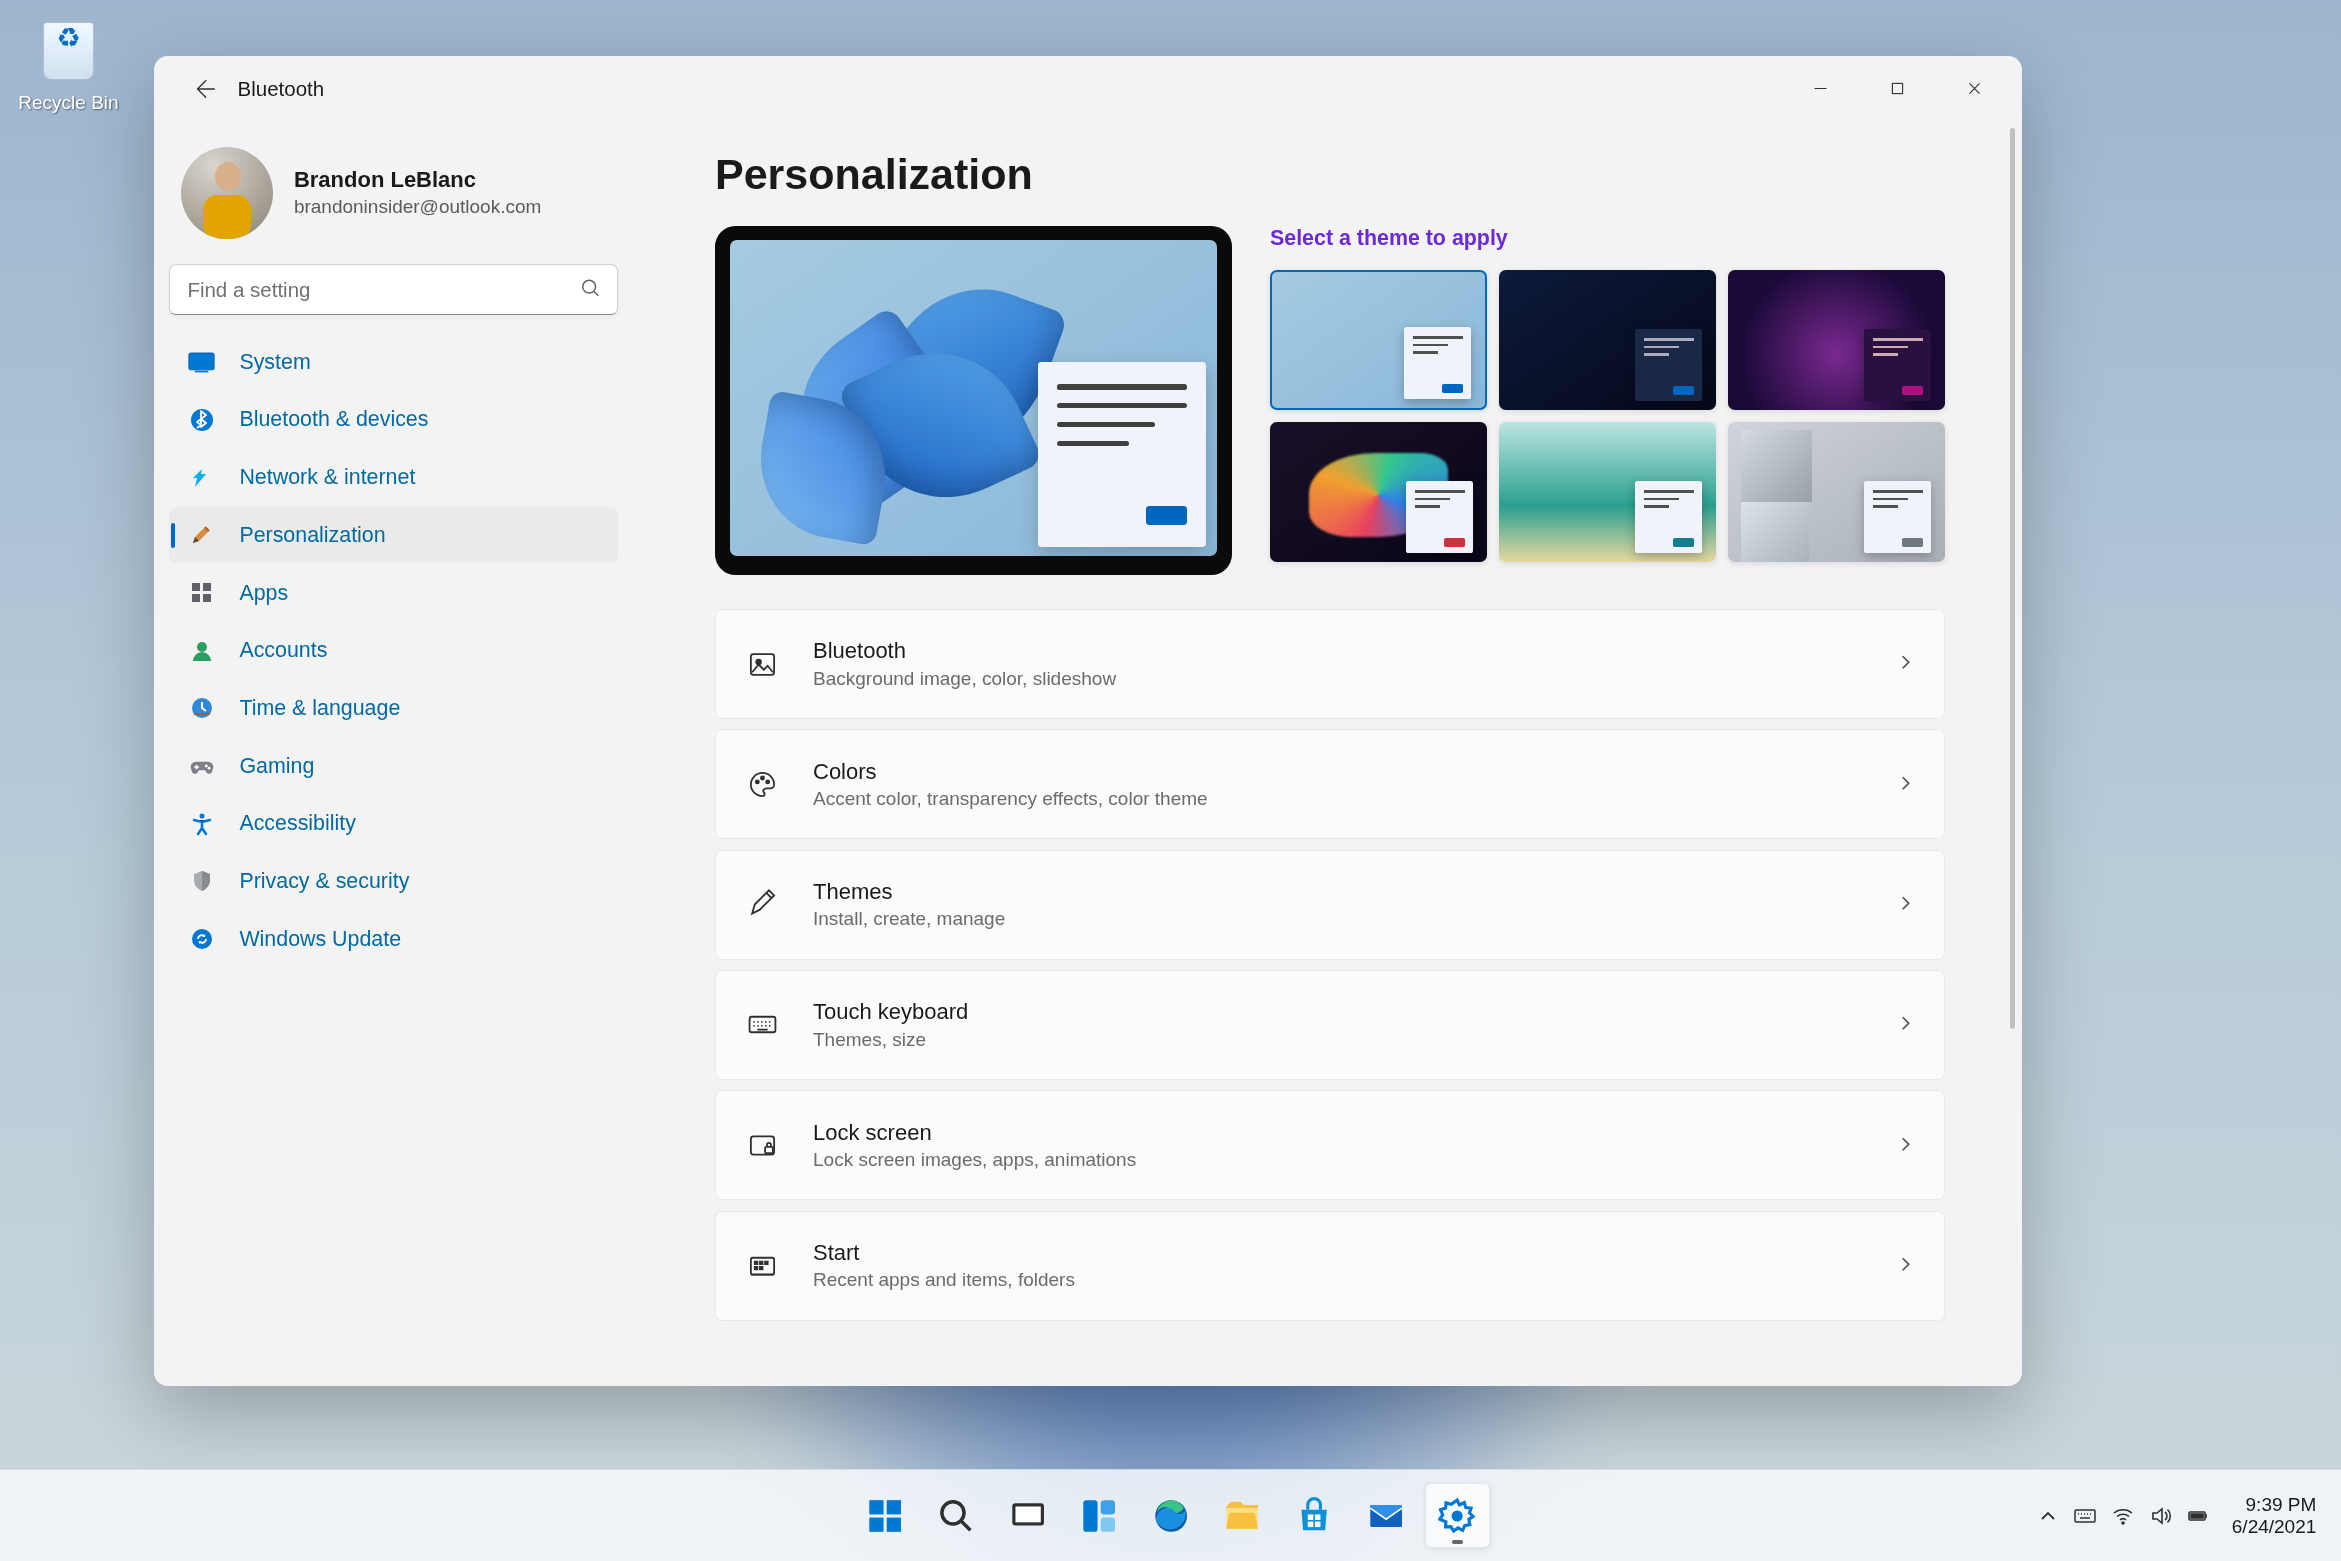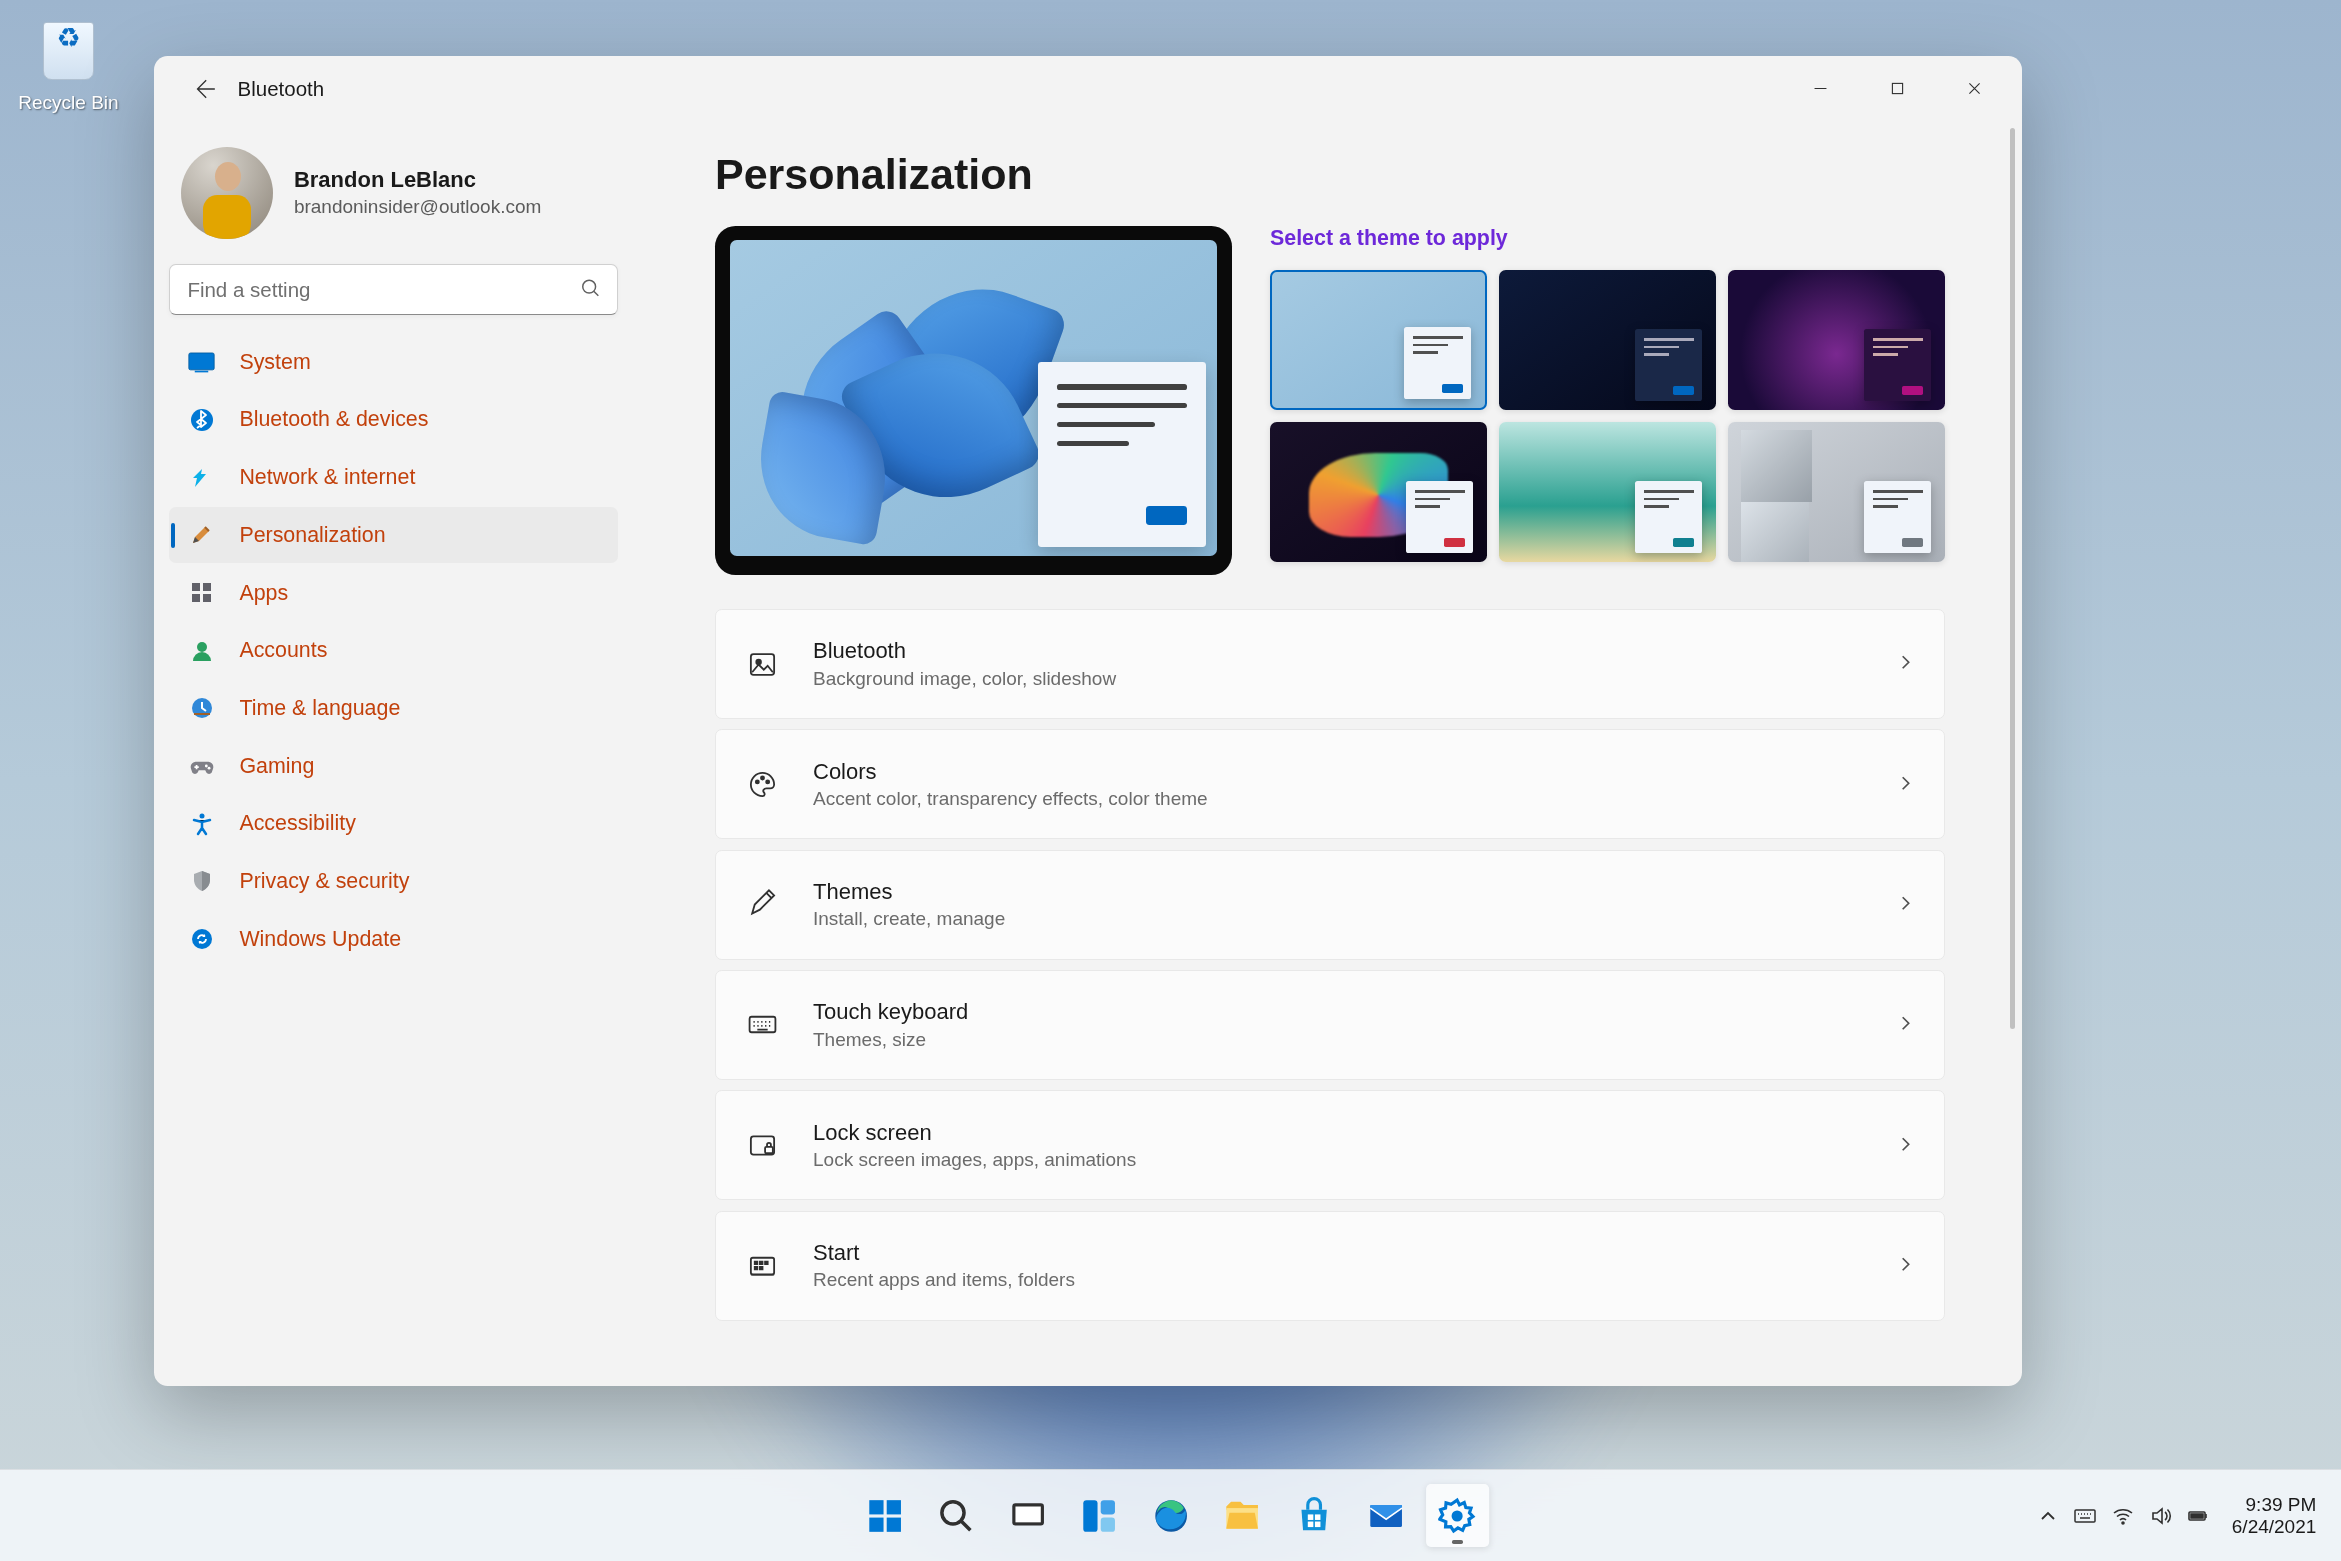--- a/index.html
+++ b/index.html
@@ -29,21 +29,21 @@
 .profile-email { font-size:19px; color:#5b5b5b; margin-top:3.4px; }
 .search-wrap { position:relative; margin:5.1px 0 19px; }
 .search { width:100%; height:51px; border:0.9px solid #d0d0d0; border-bottom:1.7px solid #8a8a8a; border-radius:6.8px; background:#fff; padding:0 48px 0 17px; font-size:20.5px; color:#be185d; box-shadow:0 1.7px 5.1px rgba(0,0,0,.04); }
 .search::placeholder { color:#707070; }
 .search-ic { position:absolute; right:15.4px; top:50%; transform:translateY(-50%); }
 .search-ic svg { width:22px; height:22px; stroke:#606060; }
 .nav-item { height:56px; display:flex; align-items:center; gap:24px; padding:0 17px 0 19px; border-radius:6.8px; cursor:pointer; position:relative; margin:1.7px 0; }
 .nav-item.active { background:#eaeaea; }
 .nav-item.active::before { content:""; position:absolute; left:1.7px; top:15.4px; bottom:15.4px; width:4.3px; background:#0067c0; border-radius:2.6px; }
 .nav-ic { width:27px; height:27px; display:flex; align-items:center; justify-content:center; }
-.nav-lbl { font-size:21.4px; color:#c2410c;text-align:center; }
+.nav-lbl { font-size:21.4px; color:#0369a1;text-align:center; }
 .content { flex:1; display:flex; position:relative; }
 .content-inner { flex:1; padding:13.7px 77px 0 34px; overflow-y:auto; }
 .page-title { font-size:43px; font-weight:600; color:#1a1a1a; margin:15.4px 0 27px; }
 .top-row { display:flex; gap:38px; margin-bottom:34px; }
 .preview { width:517px; height:349px; border-radius:20.5px; padding:10.3px; background:#0a0a0a; position:relative; }
 .preview-screen { position:absolute; inset:13.7px 15.4px 19px 15.4px; border-radius:6.8px; overflow:hidden; background:linear-gradient(145deg,#a5cae2 0%,#8ab8d8 100%); }
 .bloom { position:absolute; left:5%; top:5%; width:70%; height:90%; }
 .bloom .petal { position:absolute; border-radius:60% 10% 60% 10%; background:linear-gradient(135deg,#5aa6ea,#1860c2); box-shadow:inset -8.6px -8.6px 26px rgba(0,0,0,.2); }
 .bloom .p1 { left:40%; top:10%; width:45%; height:60%; transform:rotate(20deg); }
 .bloom .p2 { left:12%; top:28%; width:45%; height:55%; transform:rotate(-35deg); background:linear-gradient(135deg,#6bb0ee,#2a6fd8); }

